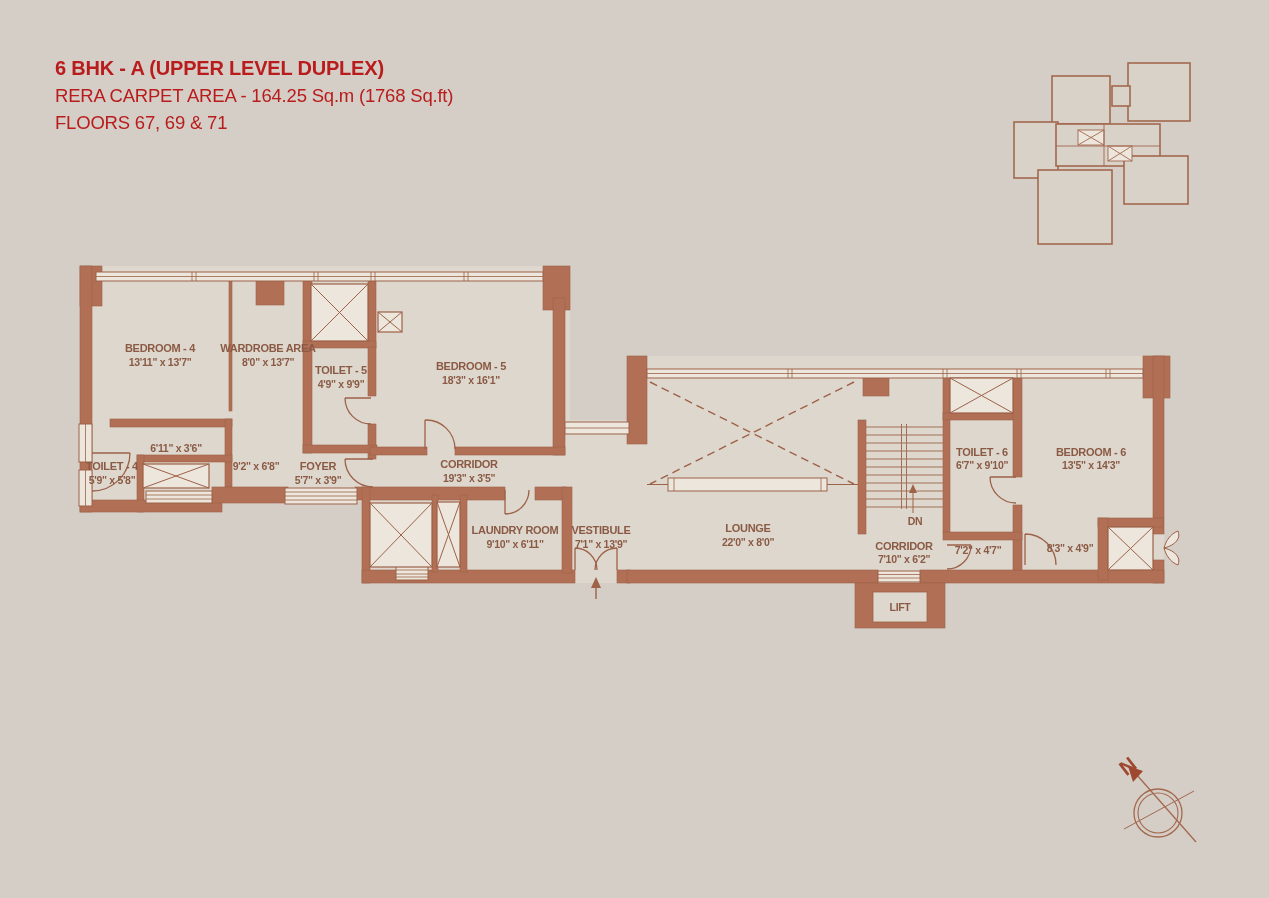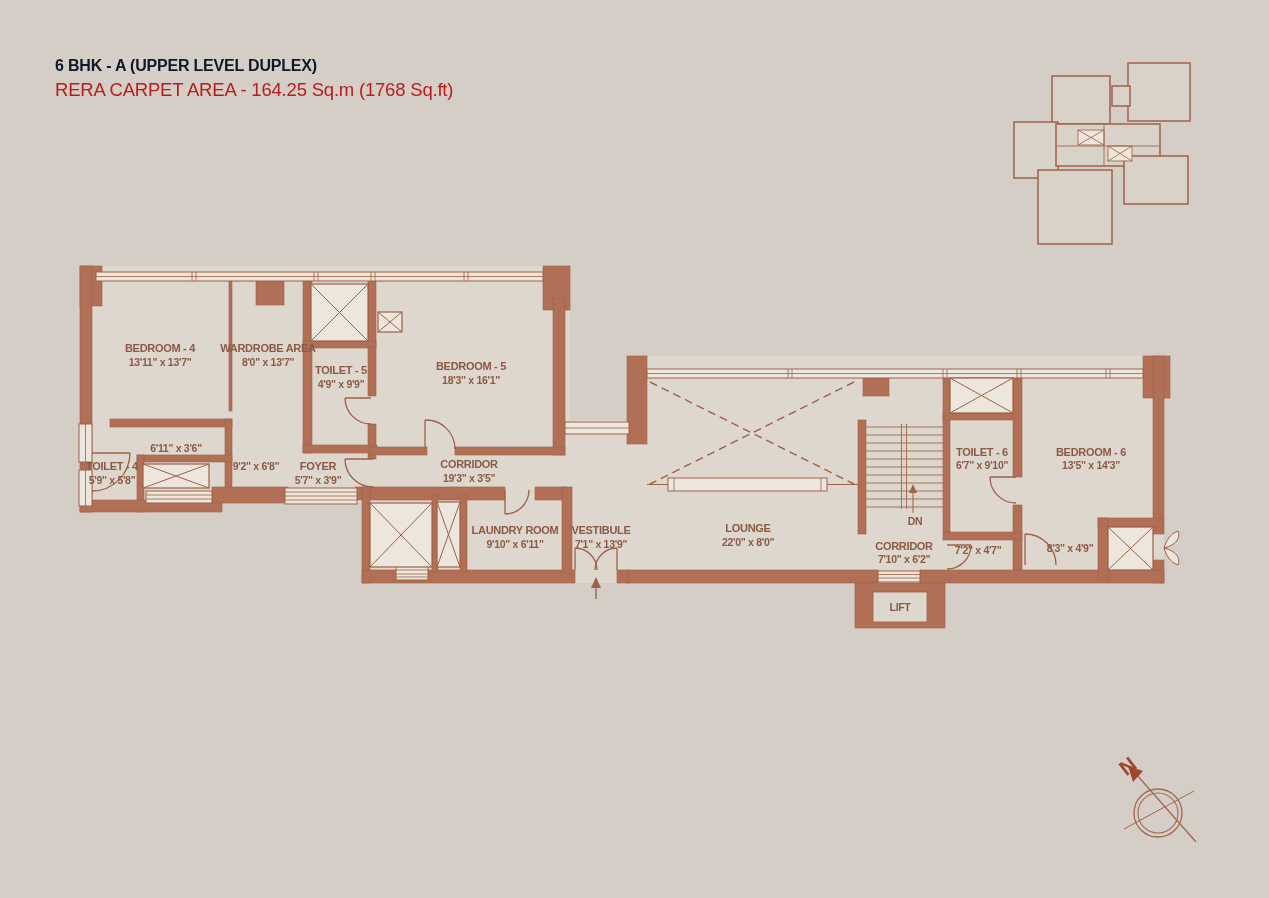--- a/index.html
+++ b/index.html
@@ -3,40 +3,41 @@
 <meta charset="utf-8">
 <style>
   html,body{margin:0;padding:0;}
   body{
     width:1269px;height:898px;
     background:#d5cec6;
     font-family:"Liberation Sans", sans-serif;
     position:relative;overflow:hidden;
   }
   .title-block{position:absolute;left:55px;top:54px;line-height:1.45;letter-spacing:-.2px;}
-  .title-main{font-size:16px;font-weight:700;color:#0f172a;}
+  .title-main{font-size:20px;font-weight:700;color:#b91c1c;}
   .title-sub{font-size:18.5px;font-weight:400;color:#b91c1c;}
   svg{position:absolute;left:0;top:0;}
   svg text{
     font-family:"Liberation Sans", sans-serif;
     font-weight:700;
     fill:#8a5a44;
     text-anchor:middle;
     letter-spacing:-.3px;
   }
   text.rname{font-size:11px;}
   text.rdim{font-size:10.5px;}
   text.small{font-size:10.5px;}
 </style>
 </head>
 <body>
 
 <div class="title-block">
   <div class="title-main">6 BHK - A (UPPER LEVEL DUPLEX)</div>
   <div class="title-sub">RERA CARPET AREA - 164.25 Sq.m (1768 Sq.ft)</div>
+  <div class="title-sub">FLOORS 67, 69 &amp; 71</div>
 </div>
 
 <svg width="1269" height="898" viewBox="0 0 1269 898">
 
   <g fill="#ded7ce">
     <rect x="80" y="266" width="490" height="236"></rect>
     <rect x="80" y="440" width="142" height="72"></rect>
     <rect x="362" y="487" width="266" height="96"></rect>
     <rect x="563" y="420" width="67" height="163"></rect>
     <rect x="627" y="356" width="537" height="227"></rect>

